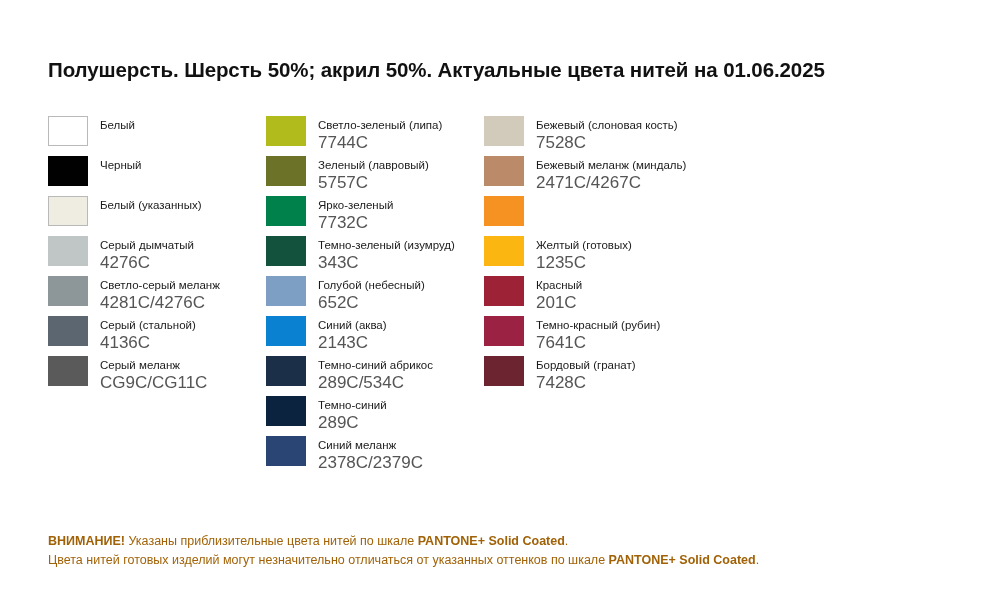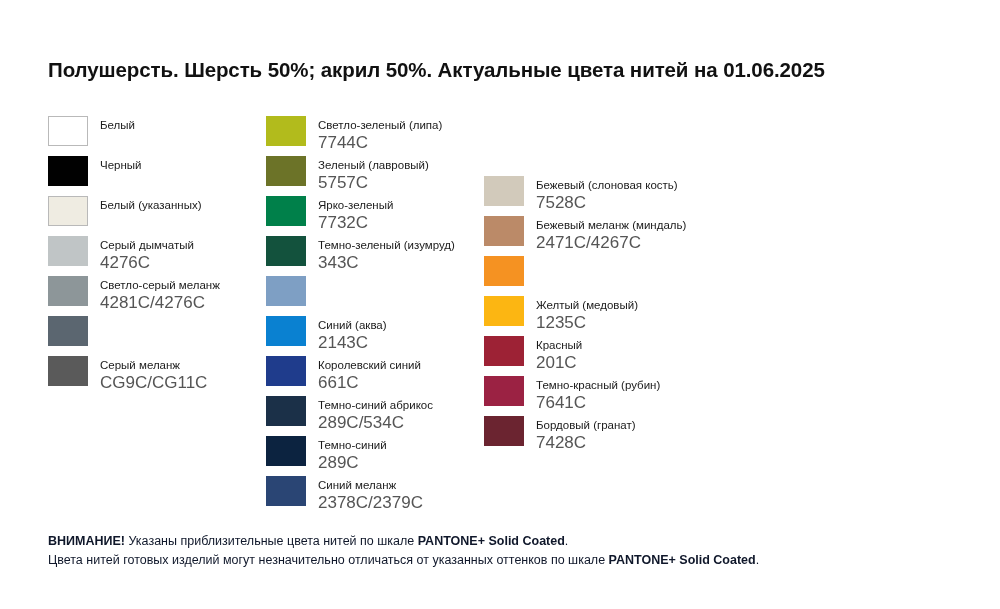--- a/index.html
+++ b/index.html
@@ -39,21 +39,21 @@
     display: flex;
     flex-direction: row;
     gap: 0px;
   }
   .col {
     display: flex;
     flex-direction: column;
   }
   .col-1 { width: 218px; }
   .col-2 { width: 218px; }
-  .col-3 { width: 260px; justify-content: center; }
+  .col-3 { width: 260px; }
 
   .swatch-row {
     display: flex;
     flex-direction: row;
     align-items: flex-start;
     height: 40px;
     margin-bottom: 0px;
   }
   .chip {
     width: 40px;
@@ -81,21 +81,21 @@
   }
   .footer {
     position: absolute;
     left: 48px;
     top: 524px;
     width: 920px;
     line-height: 1.55;
   }
   .footer-line {
     font-size: 12.5px;
-    color: #0f172a;
+    color: #a16207;
     white-space: nowrap;
   }
   .b { font-weight: bold; }
 </style>
 </head>
 <body>
 
 <div class="page">
 
   <div class="title">Полушерсть. Шерсть 50%; акрил 50%. Актуальные цвета нитей на 01.06.2025</div>
@@ -129,20 +129,24 @@
         </div>
         <div class="swatch-row">
           <div class="chip" style="background: rgb(141, 150, 153);"></div>
           <div class="labels">
             <div class="lbl-name">Светло-серый меланж</div>
             <div class="lbl-code">4281C/4276C</div>
           </div>
         </div>
         <div class="swatch-row">
           <div class="chip" style="background: rgb(91, 102, 112);"></div>
+          <div class="labels">
+            <div class="lbl-name">Серый (стальной)</div>
+            <div class="lbl-code">4136C</div>
+          </div>
         </div>
         <div class="swatch-row">
           <div class="chip" style="background: rgb(90, 90, 90);"></div>
           <div class="labels">
             <div class="lbl-name">Серый меланж</div>
             <div class="lbl-code">CG9C/CG11C</div>
           </div>
         </div>
       </div>
     <div class="col col-2">
@@ -169,36 +173,33 @@
         </div>
         <div class="swatch-row">
           <div class="chip" style="background: rgb(19, 82, 61);"></div>
           <div class="labels">
             <div class="lbl-name">Темно-зеленый (изумруд)</div>
             <div class="lbl-code">343C</div>
           </div>
         </div>
         <div class="swatch-row">
           <div class="chip" style="background: rgb(126, 159, 196);"></div>
+          <div class="labels">
+            <div class="lbl-name">Голубой (небесный)</div>
+            <div class="lbl-code">652C</div>
+          </div>
         </div>
         <div class="swatch-row">
           <div class="chip" style="background: rgb(10, 129, 209);"></div>
           <div class="labels">
             <div class="lbl-name">Синий (аква)</div>
             <div class="lbl-code">2143C</div>
           </div>
         </div>
         <div class="swatch-row">
-          <div class="chip" style="background: rgb(31, 60, 140);"></div>
-          <div class="labels">
-            <div class="lbl-name">Королевский синий</div>
-            <div class="lbl-code">661C</div>
-          </div>
-        </div>
-        <div class="swatch-row">
           <div class="chip" style="background: rgb(27, 48, 72);"></div>
           <div class="labels">
             <div class="lbl-name">Темно-синий абрикос</div>
             <div class="lbl-code">289C/534C</div>
           </div>
         </div>
         <div class="swatch-row">
           <div class="chip" style="background: rgb(12, 35, 64);"></div>
           <div class="labels">
             <div class="lbl-name">Темно-синий</div>
@@ -227,21 +228,21 @@
             <div class="lbl-name">Бежевый меланж (миндаль)</div>
             <div class="lbl-code">2471C/4267C</div>
           </div>
         </div>
         <div class="swatch-row">
           <div class="chip" style="background: rgb(245, 146, 34);"></div>
         </div>
         <div class="swatch-row">
           <div class="chip" style="background: rgb(252, 182, 18);"></div>
           <div class="labels">
-            <div class="lbl-name">Желтый (медовый)</div>
+            <div class="lbl-name">Желтый (готовых)</div>
             <div class="lbl-code">1235C</div>
           </div>
         </div>
         <div class="swatch-row">
           <div class="chip" style="background: rgb(157, 34, 53);"></div>
           <div class="labels">
             <div class="lbl-name">Красный</div>
             <div class="lbl-code">201C</div>
           </div>
         </div>

